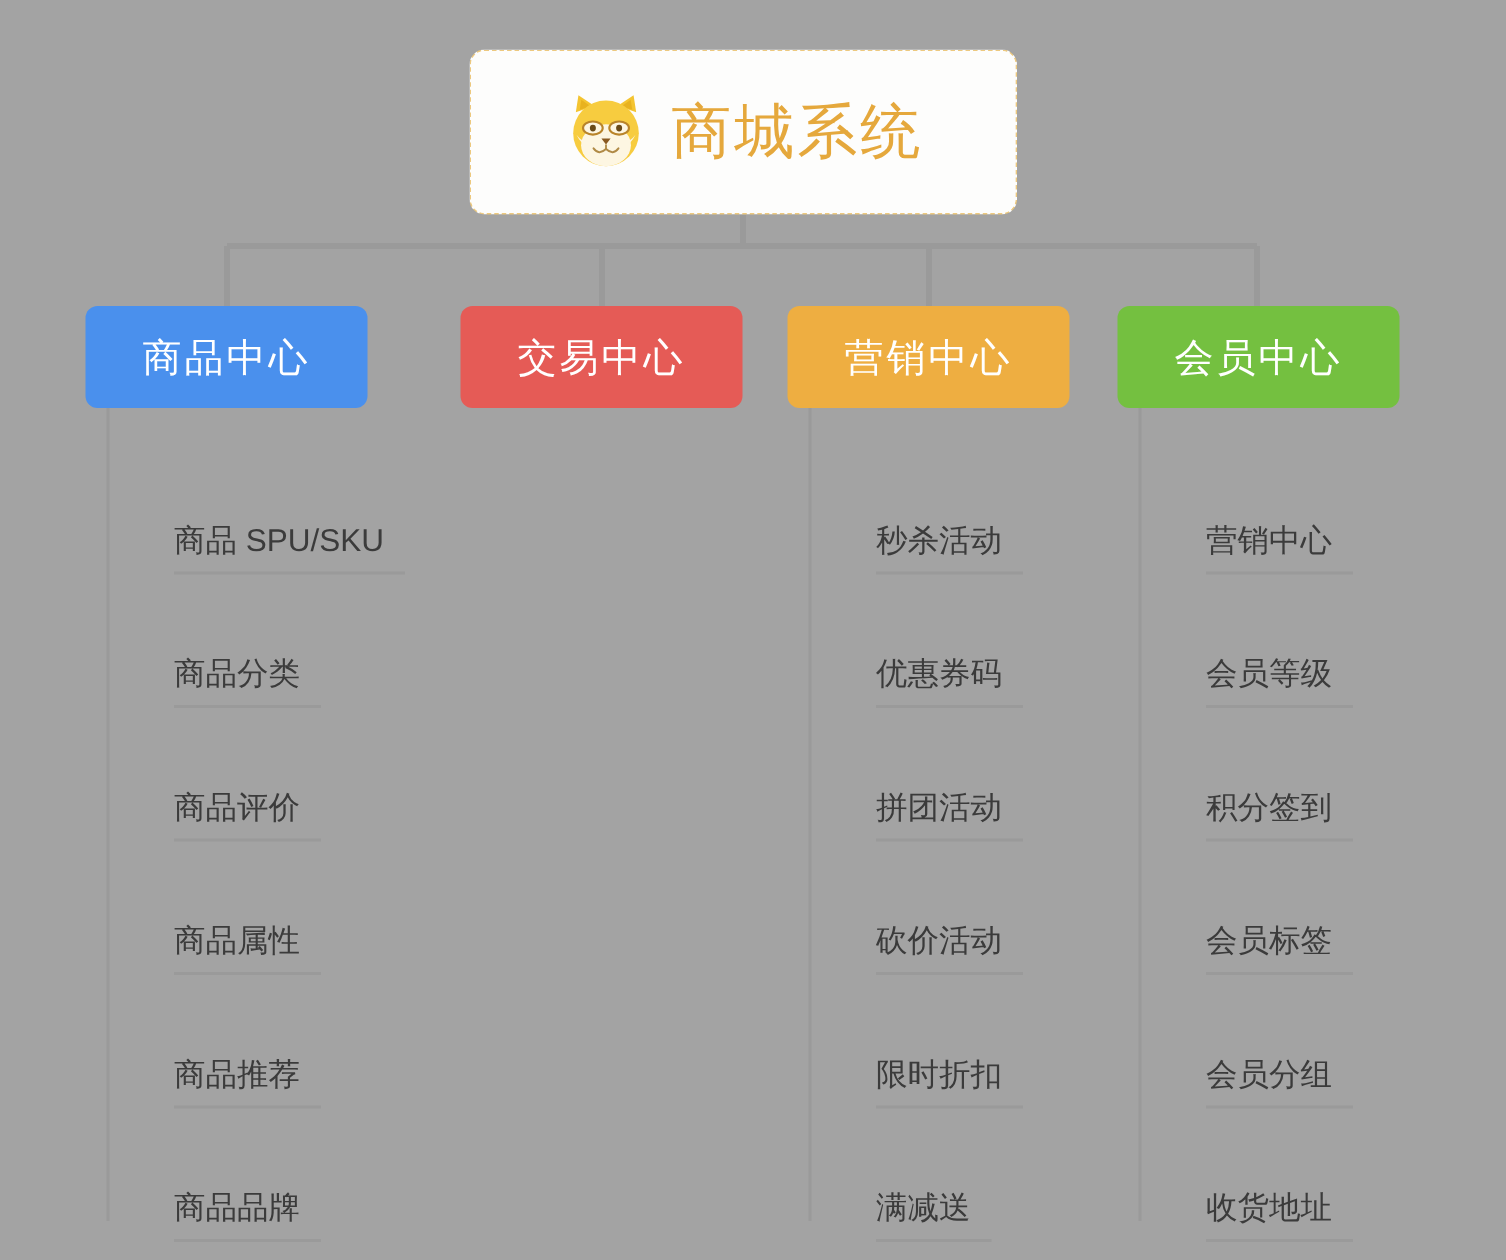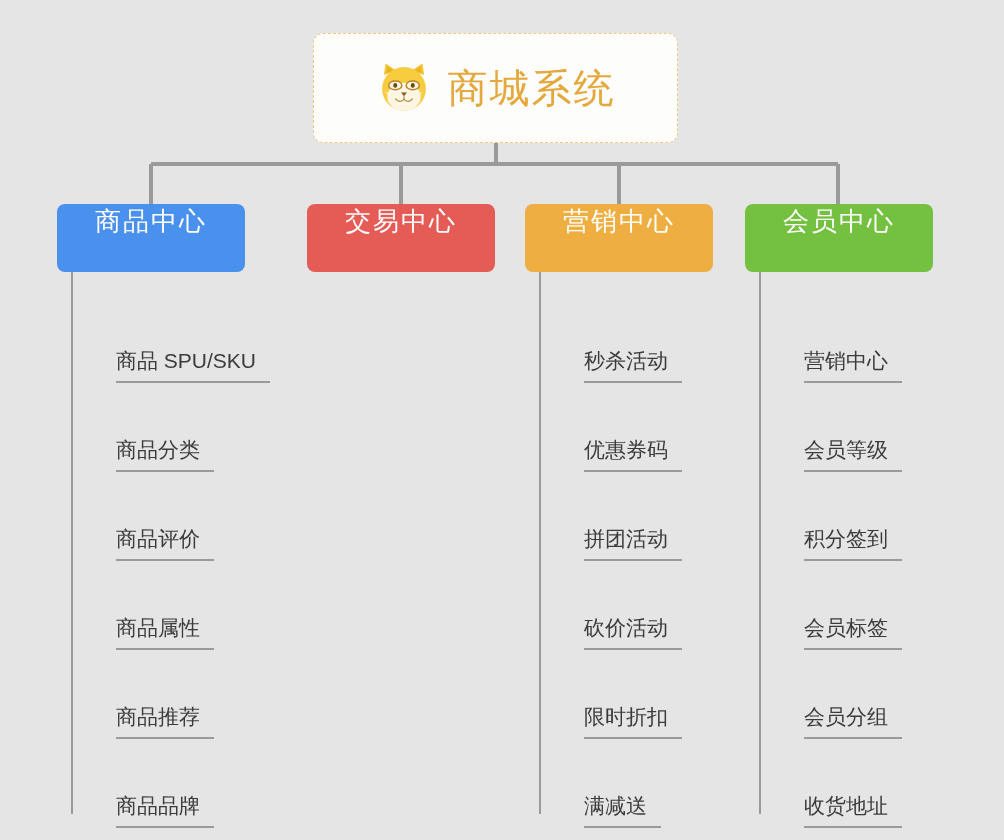--- a/index.html
+++ b/index.html
@@ -9,21 +9,21 @@
     height: 840px;
     background: #f7f7f7;
     font-family: "Liberation Sans", "DejaVu Sans", sans-serif;
     overflow: hidden;
   }
 
   #stage {
     position: relative;
     width: 1004px;
     height: 840px;
-    background: #e5e5e5;
+    background: #a3a3a3;
   }
 
   
   #root-card {
     position: absolute;
     left: 313px;
     top: 33px;
     width: 365px;
     height: 110px;
     background: #fdfdfc;
@@ -62,21 +62,21 @@
   .branch.b0 { left: 57px; }
   .branch.b1 { left: 307px; }
   .branch.b2 { left: 525px; }
   .branch.b3 { left: 745px; }
 
   .branch-head {
     width: 188px;
     height: 68px;
     border-radius: 8px;
     display: flex;
-    align-items: flex-start;
+    align-items: center;
     justify-content: center;
     color: #ffffff;
     font-size: 26px;
     letter-spacing: 2px;
     white-space: nowrap;
   }
 
   .items {
     position: relative;
     margin-left: 14px;

